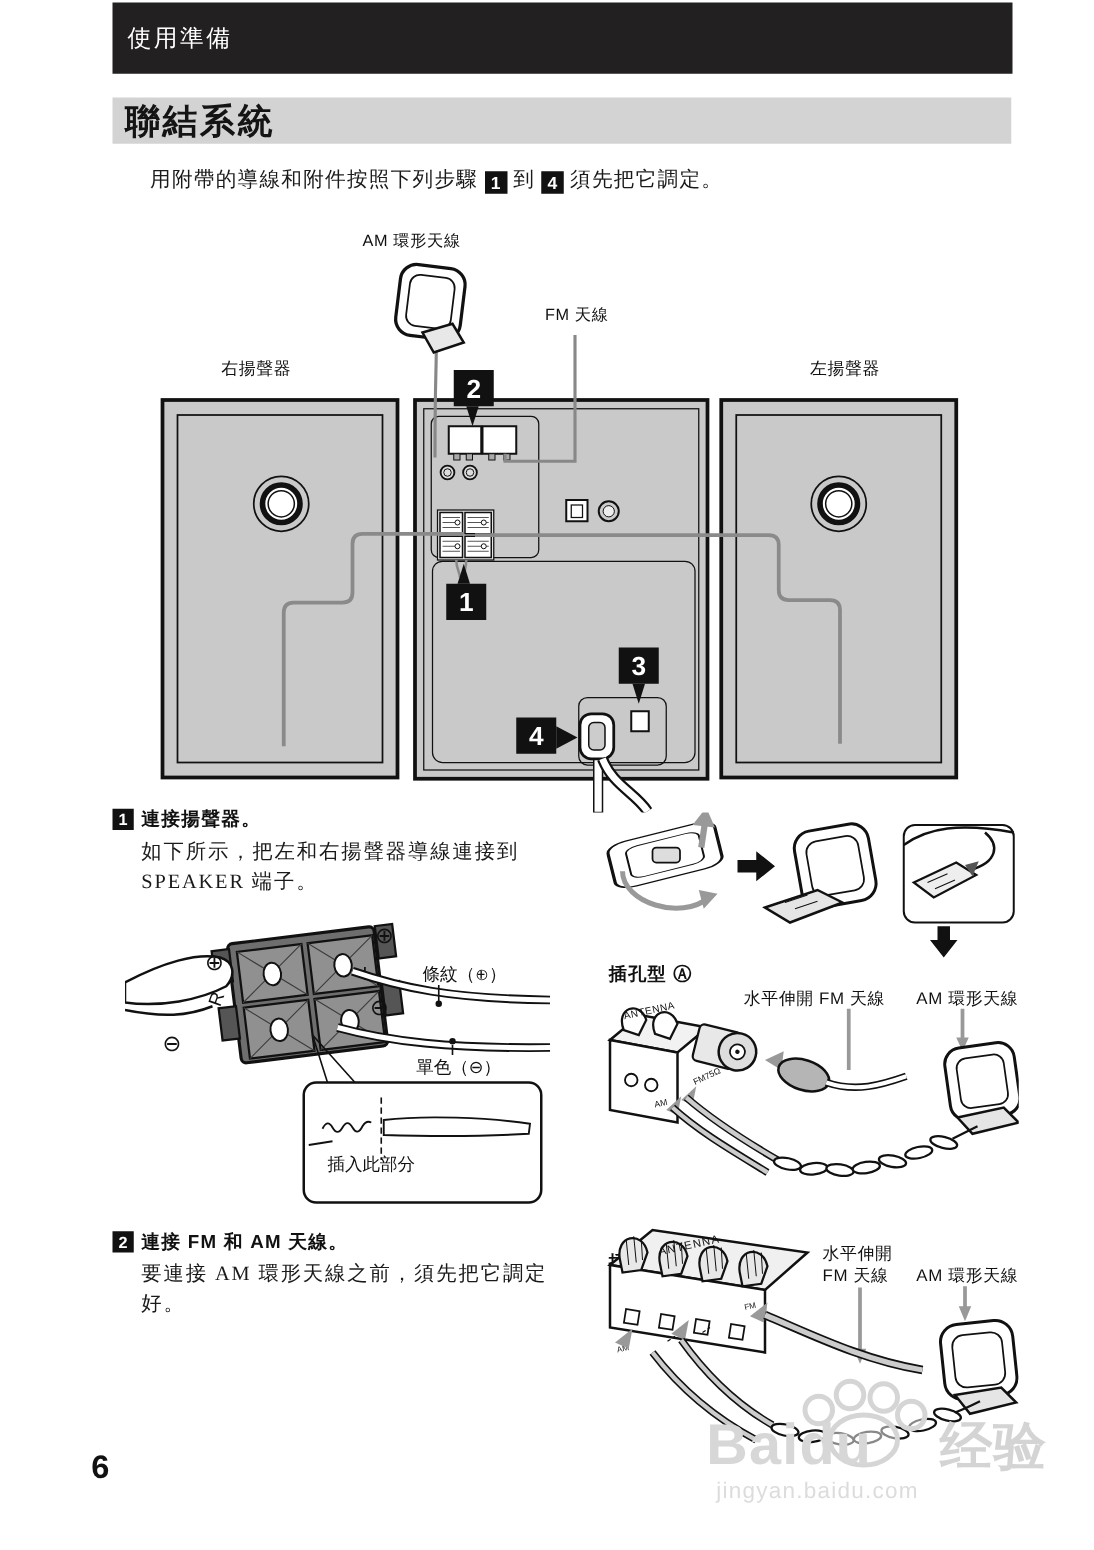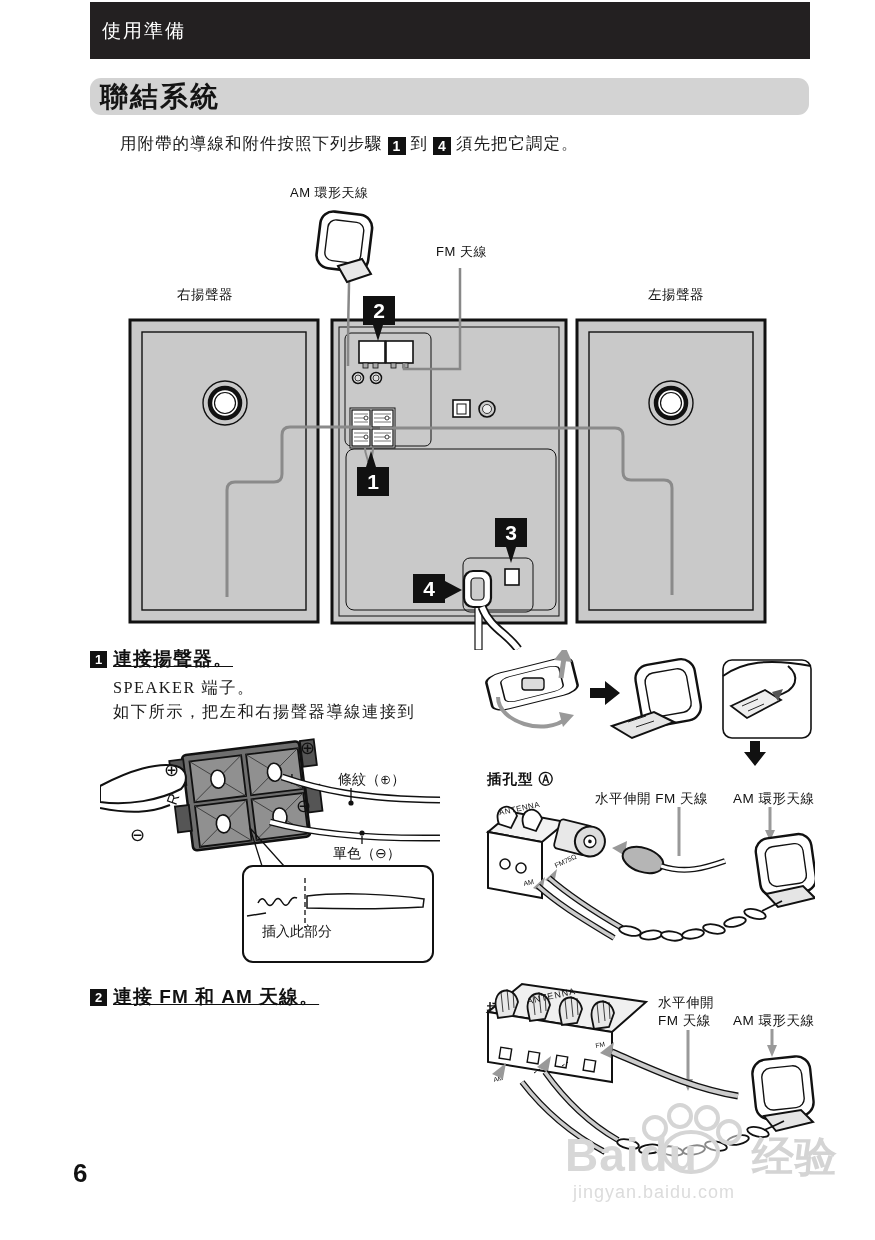--- a/index.html
+++ b/index.html
@@ -5,34 +5,34 @@
   html,body{margin:0;padding:0;background:#ffffff;}
   .page{position:relative;width:875px;height:1240px;background:#ffffff;overflow:hidden;
         font-family:"Liberation Sans",sans-serif;color:#111;}
   .abs{position:absolute;}
   
   .topbar{position:absolute;left:90px;top:2px;width:720px;height:57px;background:#232021;
           display:flex;align-items:center;}
   .topbar span{color:#fff;font-size:19px;letter-spacing:2px;padding-left:12px;}
   
   .titlebar{position:absolute;left:90px;top:78px;width:719px;height:37px;background:#d3d3d3;
-            display:flex;align-items:center;border-radius:11px;}
+            display:flex;align-items:center;}
   .titlebar span{font-size:28px;font-weight:bold;letter-spacing:2px;padding-left:10px;color:#141414;}
   
   .intro{position:absolute;left:120px;top:133px;margin:0;font-family:"Liberation Serif",serif;
          font-size:16.5px;color:#1a1a1a;letter-spacing:1px;white-space:nowrap;}
   .badge-inline{display:inline-block;width:18px;height:18px;background:#111;color:#fff;
         font-family:"Liberation Sans",sans-serif;font-weight:bold;font-size:14px;line-height:18px;
         text-align:center;margin:0 5px;vertical-align:-2px;letter-spacing:0;}
   
   .step{position:absolute;left:90px;}
   .step-head{display:flex;align-items:center;gap:6px;}
   .step-badge{width:17px;height:17px;background:#111;color:#fff;font-weight:bold;font-size:13px;
         line-height:17px;text-align:center;flex:0 0 auto;}
-  .step-title{font-size:19px;font-weight:bold;letter-spacing:1px;text-decoration:underline;}
+  .step-title{font-size:15px;font-weight:bold;letter-spacing:1px;}
   .step-body{margin-left:23px;margin-top:4px;font-family:"Liberation Serif",serif;
         font-size:16.3px;line-height:24px;letter-spacing:1.5px;color:#1a1a1a;}
   .jack-heading{position:absolute;font-size:14.5px;font-weight:bold;letter-spacing:1px;margin-top:12px;}
   .page-number{position:absolute;left:73px;top:1158px;font-size:26px;font-weight:bold;}
   
   svg text{font-family:"Liberation Sans",sans-serif;fill:#111;}
   svg .lbl{font-size:13px;letter-spacing:0.5px;}
   svg .lbl2{font-size:13.5px;letter-spacing:0.5px;}
   svg .badge-num{font-size:21px;font-weight:bold;fill:#fff;text-anchor:middle;}
   svg .tiny{font-size:7px;}
@@ -167,22 +167,22 @@
       <text x="429" y="596" class="badge-num">4</text>
     </g>
   </svg>
 
   <div class="step" style="top:646px">
     <div class="step-head">
       <span class="step-badge">1</span>
       <span class="step-title">連接揚聲器。</span>
     </div>
     <div class="step-body">
+      <div>如下所示，把左和右揚聲器導線連接到</div>
       <div>SPEAKER 端子。</div>
-      <div>如下所示，把左和右揚聲器導線連接到</div>
     </div>
   </div>
 
   <svg class="abs" style="left:100px;top:725px" width="345" height="240" viewBox="100 725 345 240">
 
     <g transform="rotate(-7 245 795)">
       <rect x="187" y="748" width="118" height="96" rx="4" fill="#6e6e6e" stroke="#111" stroke-width="2.5"></rect>
       <rect x="174" y="752" width="14" height="26" fill="#555" stroke="#111" stroke-width="1.8"></rect>
       <rect x="306" y="748" width="14" height="26" fill="#555" stroke="#111" stroke-width="1.8"></rect>
       <rect x="174" y="798" width="14" height="26" fill="#555" stroke="#111" stroke-width="1.8"></rect>
@@ -236,20 +236,24 @@
       <path d="M307,896 C340,892 390,894 424,899 L423,907 C390,909 340,909 307,908 Z" fill="#fff" stroke="#111" stroke-width="1.5"></path>
       <text x="262" y="936" font-size="14">插入此部分</text>
     </g>
   </svg>
 
   <div class="step" style="top:984px">
     <div class="step-head">
       <span class="step-badge">2</span>
       <span class="step-title">連接 FM 和 AM 天線。</span>
     </div>
+    <div class="step-body">
+      <div>要連接 AM 環形天線之前，須先把它調定</div>
+      <div>好。</div>
+    </div>
   </div>
 
   <svg class="abs" style="left:485px;top:650px" width="330" height="118" viewBox="485 650 330 118">
     <g>
       <g transform="translate(532,684) rotate(-14) scale(1,0.42)">
         <rect x="-44" y="-44" width="88" height="88" rx="16" fill="#fff" stroke="#111" stroke-width="2.6"></rect>
         <rect x="-30" y="-30" width="60" height="60" rx="10" fill="#fff" stroke="#111" stroke-width="1.6"></rect>
       </g>
       <rect x="522" y="678" width="22" height="12" rx="3" fill="#ddd" stroke="#111" stroke-width="1.4"></rect>
     </g>

